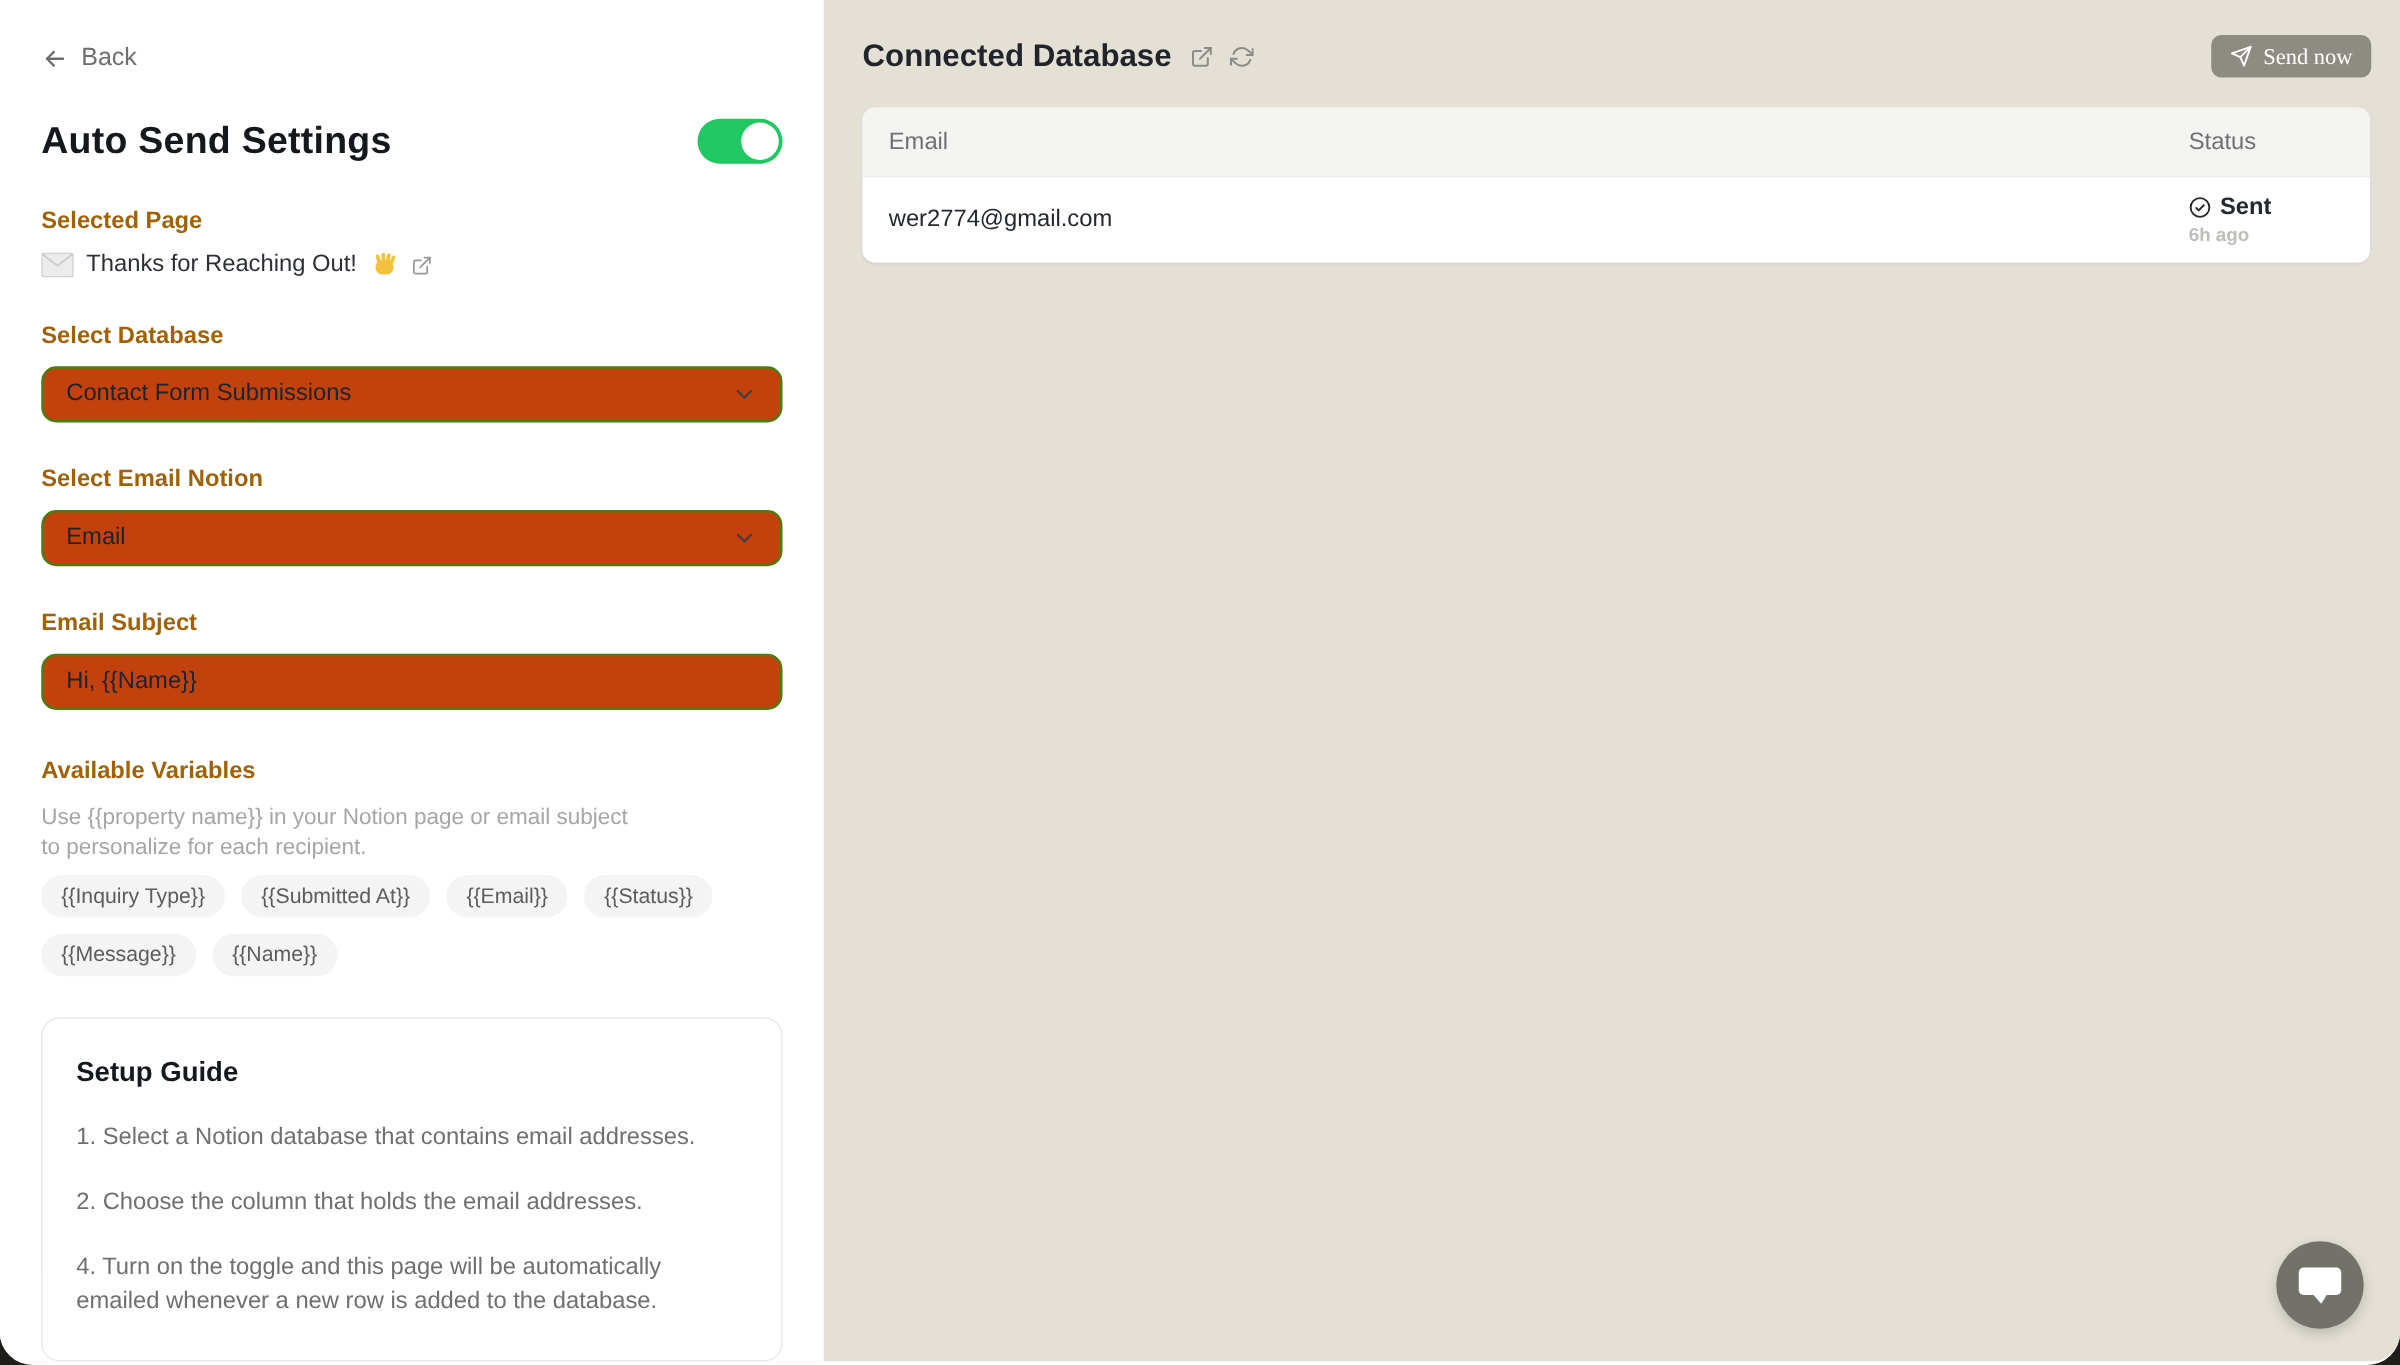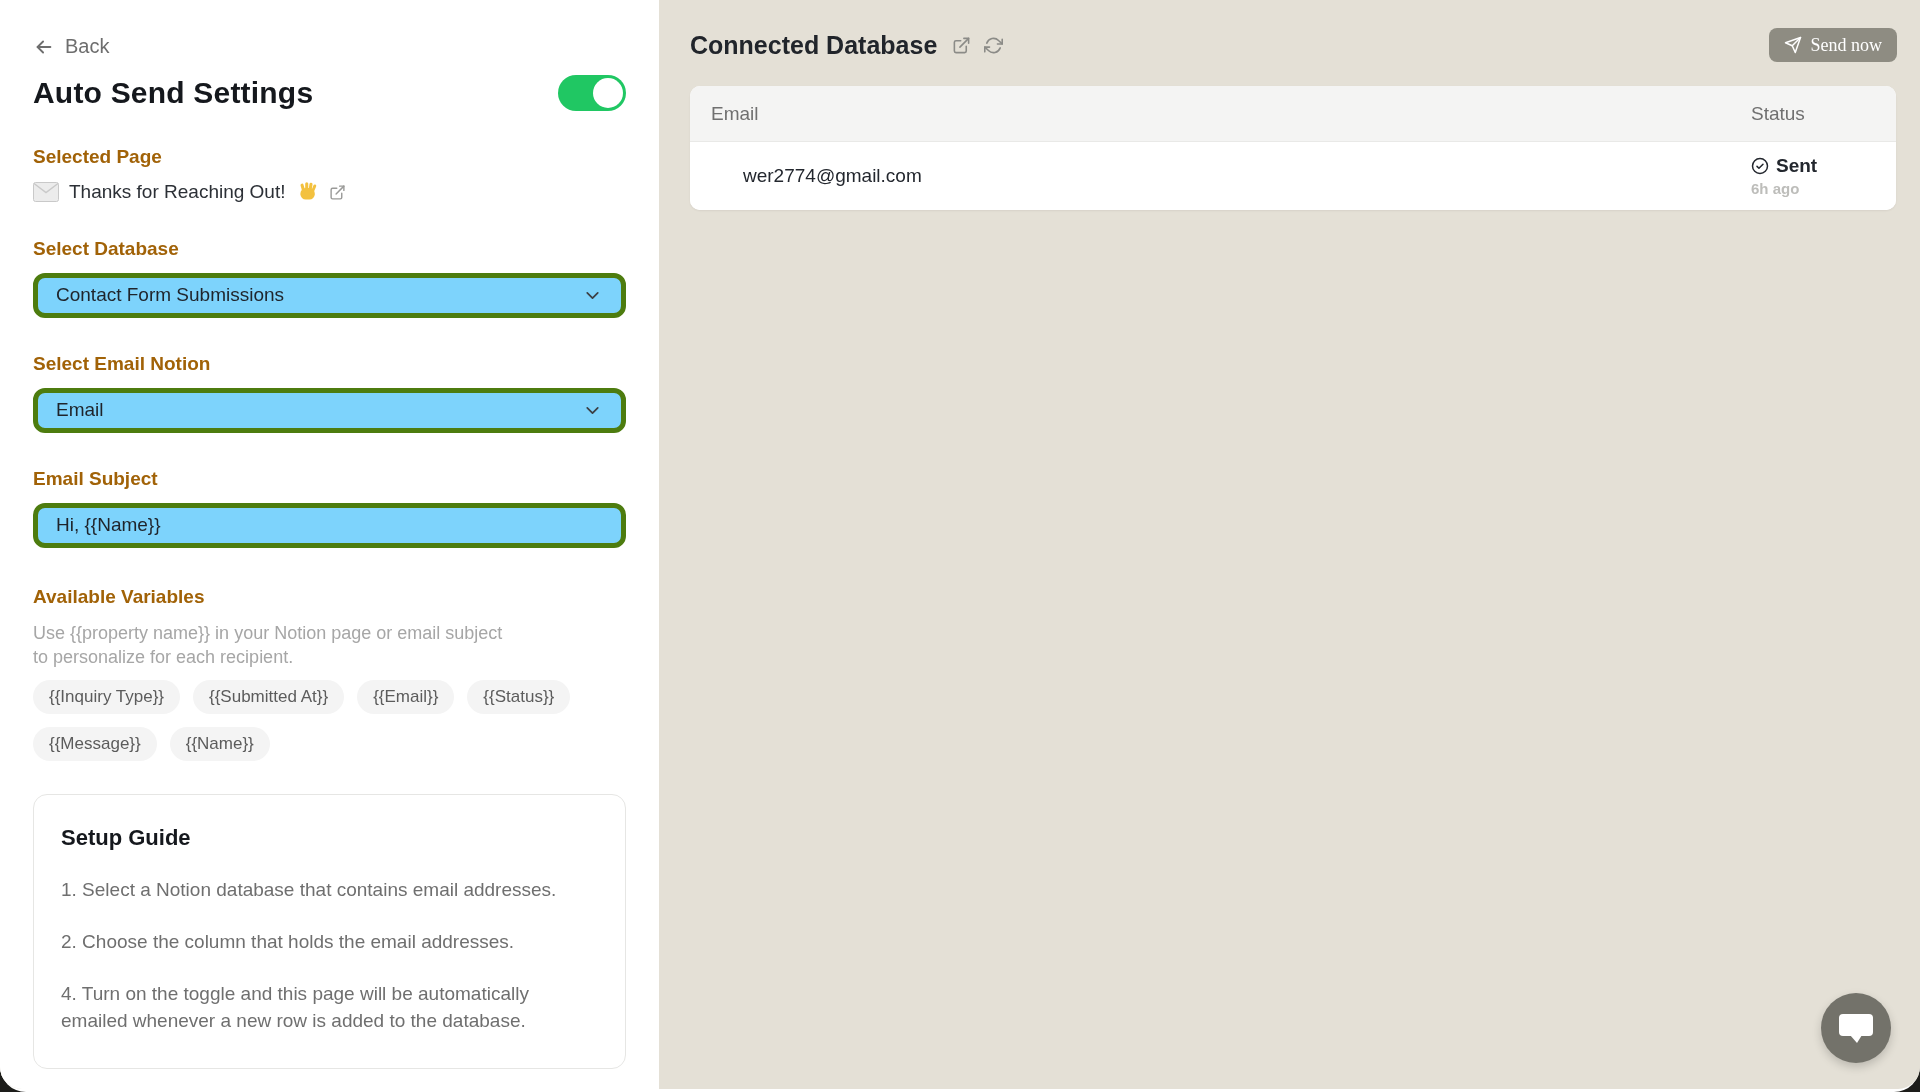--- a/index.html
+++ b/index.html
@@ -32,21 +32,21 @@
     overflow:hidden;
   }
   .back-link {
     margin-top:35px;
     display:inline-flex; align-items:center; gap:10px;
     color:#6e6e6e; font-size:20px; cursor:pointer;
   }
   .back-link svg { width:22px; height:22px; }
 
   .title-row {
-    margin-top:13px;
+    margin-top:32px;
     display:flex; align-items:center; justify-content:space-between;
   }
   .page-title { font-size:30px; font-weight:700; letter-spacing:.2px; color:#15181d; }
   .toggle {
     width:68px; height:36px; border-radius:18px;
     background:#20c763; position:relative; cursor:pointer; flex:none;
   }
   .toggle .knob {
     position:absolute; top:3px; right:3px;
     width:30px; height:30px; border-radius:50%;
@@ -61,22 +61,22 @@
     display:flex; align-items:center; gap:10px;
     font-size:19px; color:#2c3036;
   }
   .env-icon { width:26px; height:20px; flex:none; }
   .hand-icon { width:23px; height:23px; flex:none; }
   .ext-sm { width:17px; height:17px; color:#9a9a98; flex:none; }
 
   .select-box, .text-input {
     margin-top:13px;
     height:45px; width:100%;
-    border:5px solid #4d7c0f; border-radius:12px;
-    background:#7dd3fc;
+    border:2px solid #4d7c0f; border-radius:12px;
+    background:#c2410c;
     display:flex; align-items:center; justify-content:space-between;
     padding:7px 18px;
     font-size:19px; color:#1f242b;
     cursor:pointer;
   }
   .select-box svg { width:21px; height:21px; color:#3c3f44; }
   .text-input {
     font-family:"Liberation Sans", sans-serif;
     cursor:text; outline:none; display:block; line-height:43px;
   }
@@ -131,21 +131,21 @@
     box-shadow:0 1px 2px rgba(60,57,46,.08);
   }
   .t-head {
     height:56px; background:#f4f4f3;
     border-bottom:1px solid #e9e9e7;
     display:flex; align-items:center;
     font-size:19px; color:#707070;
   }
   .t-row {
     height:68px; background:#ffffff;
-    display:flex; align-items:center;padding-left:32px;
+    display:flex; align-items:center;
   }
   .c-email { flex:1; padding-left:21px; }
   .c-status { width:145px; flex:none; }
   .t-row .c-email { font-size:19px; color:#23272e; }
   .status-stack { display:inline-flex; flex-direction:column; align-items:flex-start;font-weight:bold; }
   .status-line { display:flex; align-items:center; gap:7px; font-size:19px; color:#23272e; }
   .status-line svg { width:18px; height:18px; color:#23272e; }
   .status-time { margin-top:3px; font-size:15px; color:#bdbdba; }
 
   

